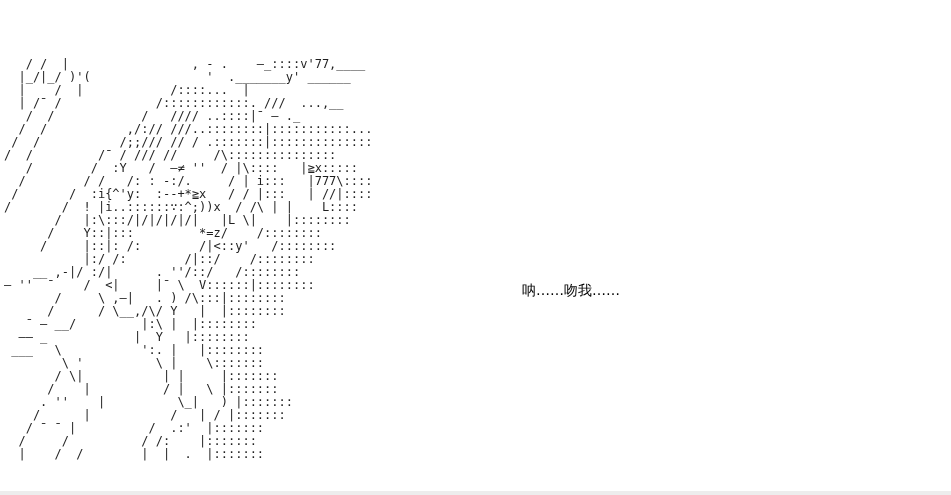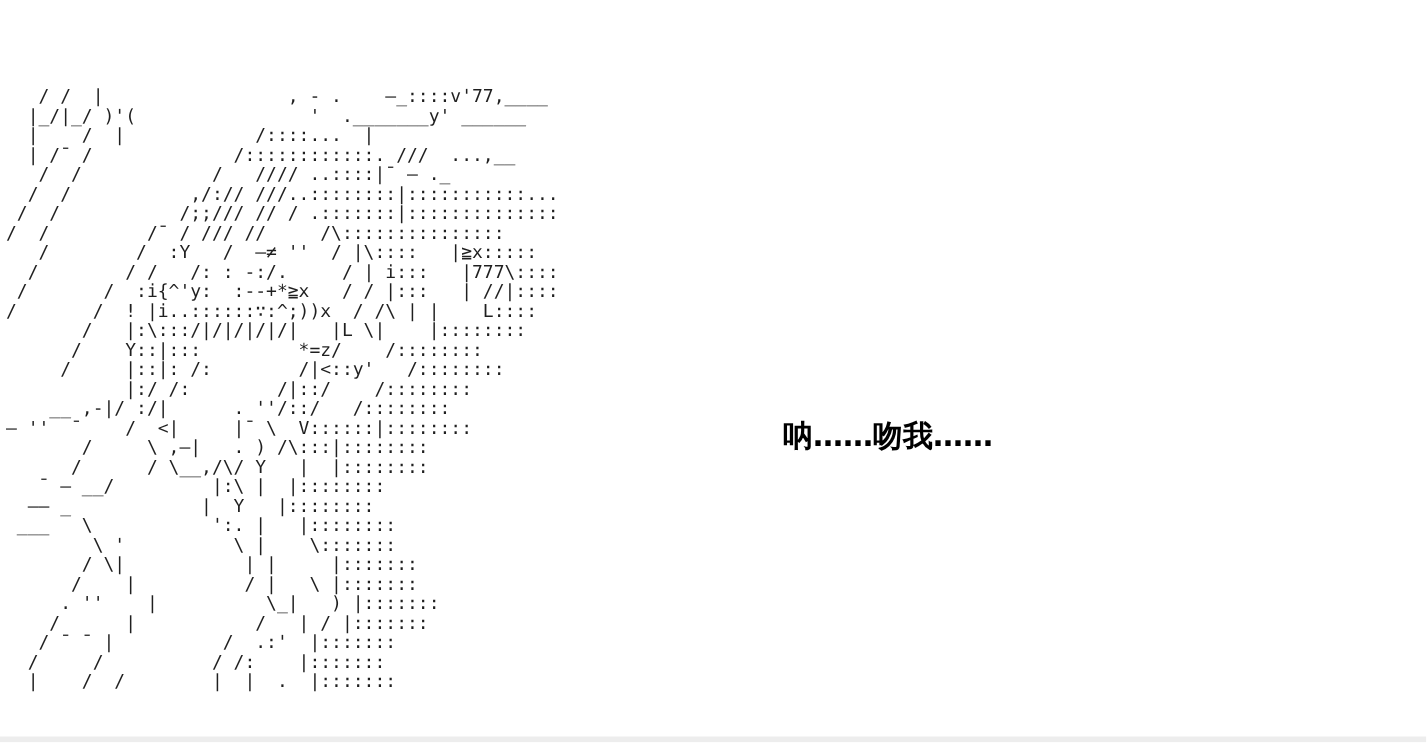--- a/index.html
+++ b/index.html
@@ -24,25 +24,24 @@
     line-height: 13px;
     letter-spacing: 0;
     color: #1f1f1f;
     white-space: pre;
   }
   .dialogue {
     position: absolute;
     left: 522px;
     top: 278px;
     font-family: "DejaVu Sans", "Liberation Sans", sans-serif;
-    font-size: 20px;
+    font-size: 14px;
     line-height: 24px;
     color: #000000;
     white-space: nowrap;
-    font-weight: bold;
   }
   .bottom-strip {
     position: absolute;
     left: 0;
     right: 0;
     bottom: 0;
     height: 4px;
     background: #ededed;
   }
 </style>

